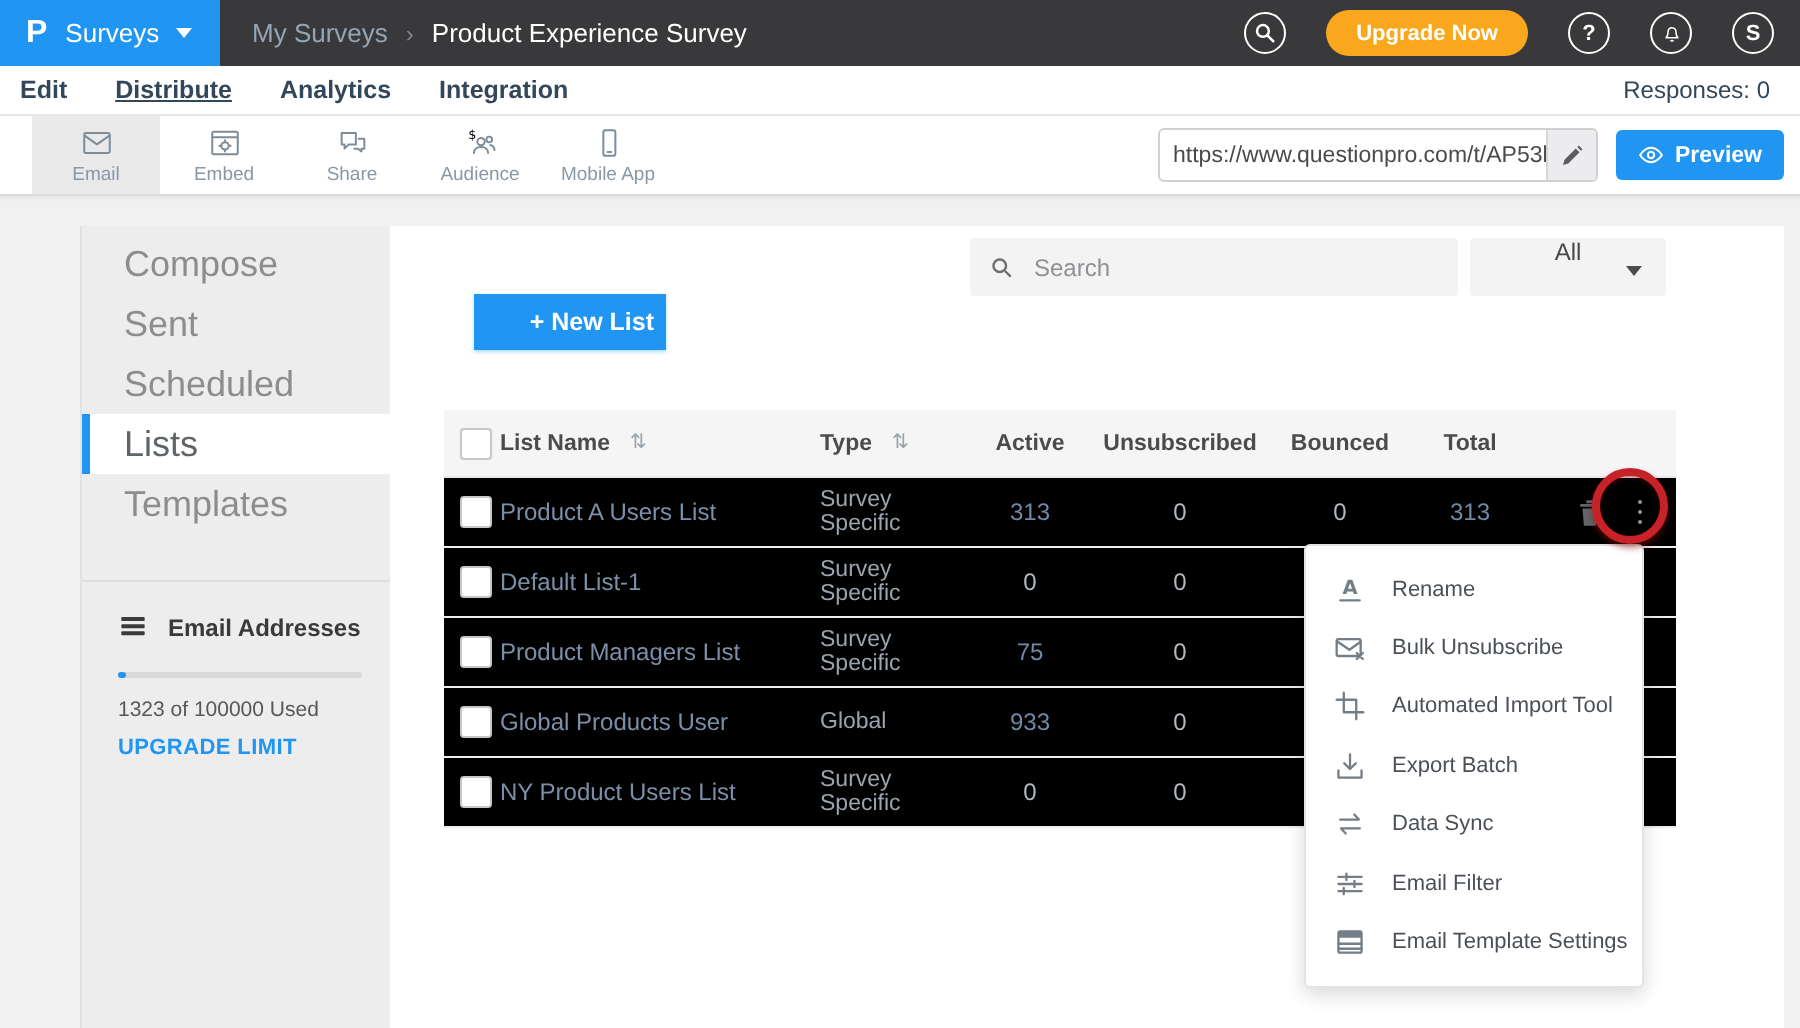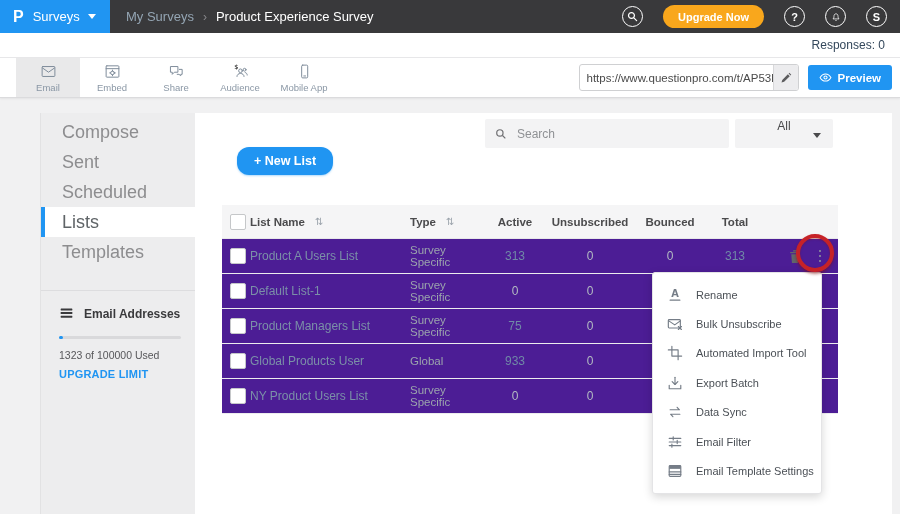--- a/index.html
+++ b/index.html
@@ -58,27 +58,27 @@
   .ea-upgrade{display:block;margin-top:7px;font-size:11px;font-weight:bold;color:#2095f2;letter-spacing:.2px;cursor:pointer;text-decoration:none;}
 
   
   .panel{position:absolute;left:195px;top:113px;width:663px;bottom:0;background:#fff;padding-left:34px;}
   .search-box{position:absolute;left:290px;top:6px;width:244px;height:29px;background:#f3f3f4;border-radius:2px;display:flex;align-items:center;padding:0 10px;gap:8px;box-sizing:border-box;}
   .search-box svg{width:12px;height:12px;fill:none;stroke:#6f6f72;stroke-width:1.6;flex:none;}
   .search-box input{border:none;background:transparent;outline:none;font-size:12px;color:#555;width:100%;font-family:inherit;}
   .search-box input::placeholder{color:#8f9194;}
   .filter-dd{position:absolute;left:540px;top:6px;width:98px;height:29px;background:#f3f3f4;border-radius:2px;display:flex;align-items:center;padding:0 12px;font-size:12px;color:#48484a;box-sizing:border-box;cursor:pointer;flex-direction:column;}
   .dd-caret{margin-left:auto;width:0;height:0;border-left:4px solid transparent;border-right:4px solid transparent;border-top:5px solid #4a4a4c;}
-  .new-list{position:absolute;left:42px;top:34px;width:96px;height:28px;background:#2095f2;color:#fff;border:none;border-radius:12px;font-size:12.5px;font-weight:bold;cursor:pointer;box-shadow:0 1px 2px rgba(32,149,242,.35);}
+  .new-list{position:absolute;left:42px;top:34px;width:96px;height:28px;background:#2095f2;color:#fff;border:none;border-radius:0;font-size:12.5px;font-weight:bold;cursor:pointer;box-shadow:0 1px 2px rgba(32,149,242,.35);text-align:right;}
 
   
   .table{position:absolute;left:27px;top:92px;width:616px;}
   .t-head,.t-row{display:grid;grid-template-columns:28px 160px 75px 60px 90px 70px 60px 73px;align-items:center;}
   .t-head{height:33px;background:#f5f5f6;font-size:11.5px;font-weight:bold;color:#4b4b4d;border-bottom:1px solid #e7e7e9;}
-  .t-row{height:34px;border-bottom:1px solid #ececee;font-size:12px;background:#4c1d95;}
+  .t-row{height:34px;border-bottom:1px solid #ececee;font-size:12px;background:#000000;text-decoration:underline;}
   .cell-check{padding-left:8px;}
   .checkbox{display:inline-block;width:14px;height:14px;border:1px solid #c5c7c9;border-radius:2px;background:#fff;cursor:pointer;vertical-align:middle;}
   .h-name,.h-type{display:flex;align-items:center;gap:10px;}
   .sort{font-family:"DejaVu Sans",sans-serif;font-size:10px;color:#9aa2ab;font-weight:normal;cursor:pointer;}
   .cell-name{color:#7b90a8;cursor:pointer;}
   .cell-type{color:#9ba4ad;font-size:11.5px;}
   .cell-num{text-align:center;}
   .cell-num.blue{color:#7089a7;}
   .cell-num.muted{color:#b3bac2;}
   .h-center{text-align:center;}
@@ -127,20 +127,27 @@
         <svg width="12" height="12" viewBox="0 0 22 22" fill="none" stroke="#fff" stroke-width="1.4" stroke-linejoin="round">
             <path d="M5.5 14.5h11c-1.2-1.1-1.8-2.3-1.8-4.7 0-2.8-1.2-4.6-3.7-4.6S7.3 7 7.3 9.8c0 2.4-.6 3.6-1.8 4.7z"></path>
             <path d="M9.7 16.6a1.4 1.4 0 0 0 2.6 0"></path>
           </svg>
       </span>
       <span class="ring-btn">S</span>
     </div>
   </header>
 
   <nav class="navrow">
+    <div class="nav-items">
+
+    <span class="nav-item">Edit</span>
+        <span class="nav-item active">Distribute</span>
+        <span class="nav-item">Analytics</span>
+        <span class="nav-item">Integration</span>
+      </div>
     <span class="responses">Responses: 0</span>
   </nav>
 
   <div class="toolbar">
     <div class="channels">
 
         <div class="channel active">
           <span class="ch-icon">
             <svg viewBox="0 0 24 24">
               <rect x="3" y="5" width="18" height="14" rx="1"></rect>

